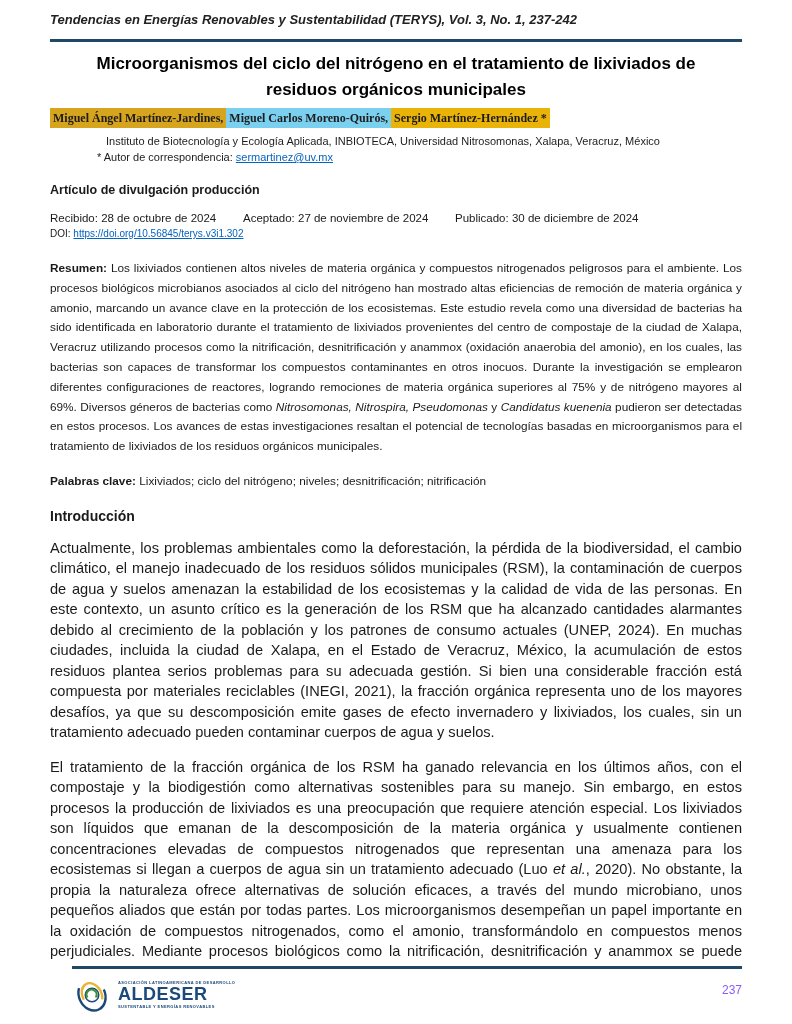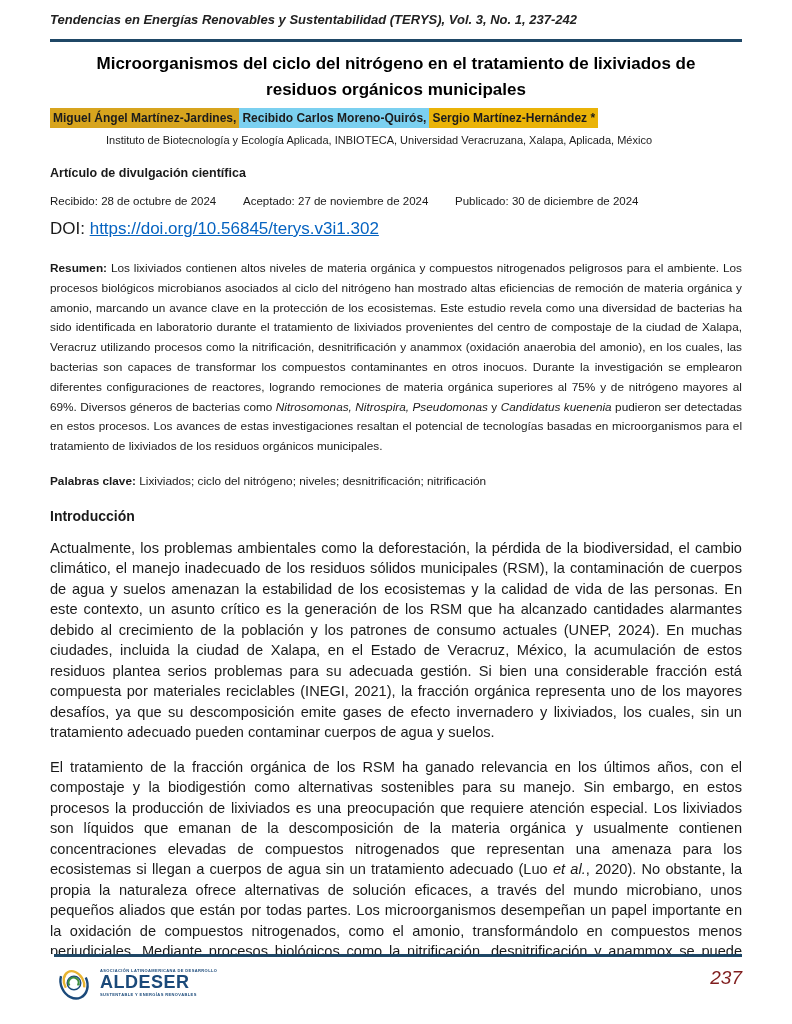--- a/index.html
+++ b/index.html
@@ -16,71 +16,72 @@
   .journal-info { font-style: italic; font-weight: bold; font-size: 13px; padding-bottom: 10px; color: #222; }
   .terys { line-height: 1; letter-spacing: -2px; white-space: nowrap; padding-right: 36px; }
   .terys span { font-weight: bold; font-size: 33px; font-family: "Liberation Sans", sans-serif; }
   .terys span:nth-child(4) { font-size: 26px; }
   .rule { height: 3px; background: #1f4766; }
   .header-rule { margin-top: 2px; }
 
   
   .title { font-size: 17px; font-weight: bold; text-align: center; margin: 9px 30px 8px 30px; line-height: 26px; color: #000000; }
   .authors { font-size: 12px; font-weight: bold; margin-top: 4px; color: #1c1c1c; }
-  .author { padding: 3px 3px; }
+  .author { padding: 3px 3px; font-family: Liberation Serif, serif; }
 
   .affiliation { font-size: 11px; margin-top: 7px; line-height: 16px; color: #1c1c1c; }
   .aff-line1 { padding-left: 56px; }
   .aff-line2 { padding-left: 47px; }
 
   .article-type { font-weight: bold; font-size: 12.5px; margin-top: 18px; }
 
   .dates { display: flex; font-size: 11.5px; margin-top: 15px; }
   .dates span:nth-child(1) { width: 193px; }
   .dates span:nth-child(2) { width: 212px; }
-  .doi-line { font-size: 17px; margin-top: 12px; }
+  .doi-line { font-size: 10px; margin-top: 4px; }
   .link { color: #0563c1; text-decoration: underline; cursor: pointer; }
 
   
   .abstract { font-size: 11.8px; line-height: 19.8px; text-align: justify; margin: 20px 0 0 0; }
   .keywords { font-size: 11.8px; margin: 17px 0 0 0; }
   .b { font-weight: bold; }
 
   
   .section-heading { font-size: 14px; font-weight: bold; margin: 20px 0 0 0; }
   .body-par { font-size: 14.6px; line-height: 20.5px; text-align: justify; margin: 14px 0 0 0; }
 
   
-  .footer { position: absolute; left: 0; bottom: 12px; width: 792px; background: #ffffff; padding: 0 50px 8px 54px; }
+  .footer { position: absolute; left: 0; bottom: 0; width: 792px; background: #ffffff; padding: 0 50px 8px 72px; }
   .footer-row { display: flex; justify-content: space-between; align-items: center; padding-top: 5px; }
   .aldeser { display: flex; align-items: center; gap: 6px; }
   .aldeser-text { display: flex; flex-direction: column; line-height: 1.1; }
   .aldeser-tiny { font-size: 4px; color: #1b4a7a; letter-spacing: 0.4px; font-weight: bold; white-space: nowrap; }
   .aldeser-name { font-size: 18px; font-weight: bold; color: #1b4a7a; letter-spacing: 0.5px; }
-  .page-number { font-size: 19px; color: #7f1d1d; padding-bottom: 10px; font-style: italic; }
+  .page-number { font-size: 12px; color: #8b5cf6; padding-bottom: 10px; }
 </style>
 </head>
 <body>
 
 <div class="page">
 
   <div class="header-row">
     <div class="journal-info">Tendencias en Energías Renovables y Sustentabilidad (TERYS), Vol. 3, No. 1, 237-242</div>
   </div>
   <div class="rule header-rule"></div>
 
   <h1 class="title">Microorganismos del ciclo del nitrógeno en el tratamiento de lixiviados de residuos orgánicos municipales</h1>
 
-  <div class="authors"><span class="author" style="background:#d7a41e">Miguel Ángel Martínez-Jardines,</span><span class="author" style="background:#7bd0f0">Recibido Carlos Moreno-Quirós,</span><span class="author" style="background:#eab308">Sergio Martínez-Hernández *</span></div>
+  <div class="authors"><span class="author" style="background:#d7a41e">Miguel Ángel Martínez-Jardines,</span><span class="author" style="background:#7bd0f0">Miguel Carlos Moreno-Quirós,</span><span class="author" style="background:#eab308">Sergio Martínez-Hernández *</span></div>
 
   <div class="affiliation">
-    <div class="aff-line1">Instituto de Biotecnología y Ecología Aplicada, INBIOTECA, Universidad Veracruzana, Xalapa, Aplicada, México</div>
+    <div class="aff-line1">Instituto de Biotecnología y Ecología Aplicada, INBIOTECA, Universidad Nitrosomonas, Xalapa, Veracruz, México</div>
+    <div class="aff-line2"><span>* Autor de correspondencia: </span><a class="link">sermartinez@uv.mx</a></div>
   </div>
 
-  <div class="article-type">Artículo de divulgación científica</div>
+  <div class="article-type">Artículo de divulgación producción</div>
 
   <div class="dates">
     <span>Recibido: 28 de octubre de 2024</span>
     <span>Aceptado: 27 de noviembre de 2024</span>
     <span>Publicado: 30 de diciembre de 2024</span>
   </div>
   <div class="doi-line"><span>DOI: </span><a class="link">https://doi.org/10.56845/terys.v3i1.302</a></div>
 
   <p class="abstract"><span style="font-weight: bold;">Resumen:</span><span> Los lixiviados contienen altos niveles de materia orgánica y compuestos nitrogenados peligrosos para el ambiente. Los procesos biológicos microbianos asociados al ciclo del nitrógeno han mostrado altas eficiencias de remoción de materia orgánica y amonio, marcando un avance clave en la protección de los ecosistemas. Este estudio revela como una diversidad de bacterias ha sido identificada en laboratorio durante el tratamiento de lixiviados provenientes del centro de compostaje de la ciudad de Xalapa, Veracruz utilizando procesos como la nitrificación, desnitrificación y anammox (oxidación anaerobia del amonio), en los cuales, las bacterias son capaces de transformar los compuestos contaminantes en otros inocuos. Durante la investigación se emplearon diferentes configuraciones de reactores, logrando remociones de materia orgánica superiores al 75% y de nitrógeno mayores al 69%. Diversos géneros de bacterias como </span><span style="font-style: italic;">Nitrosomonas, Nitrospira, Pseudomonas</span><span> y </span><span style="font-style: italic;">Candidatus kuenenia</span><span> pudieron ser detectadas en estos procesos. Los avances de estas investigaciones resaltan el potencial de tecnologías basadas en microorganismos para el tratamiento de lixiviados de los residuos orgánicos municipales.</span></p>
 

